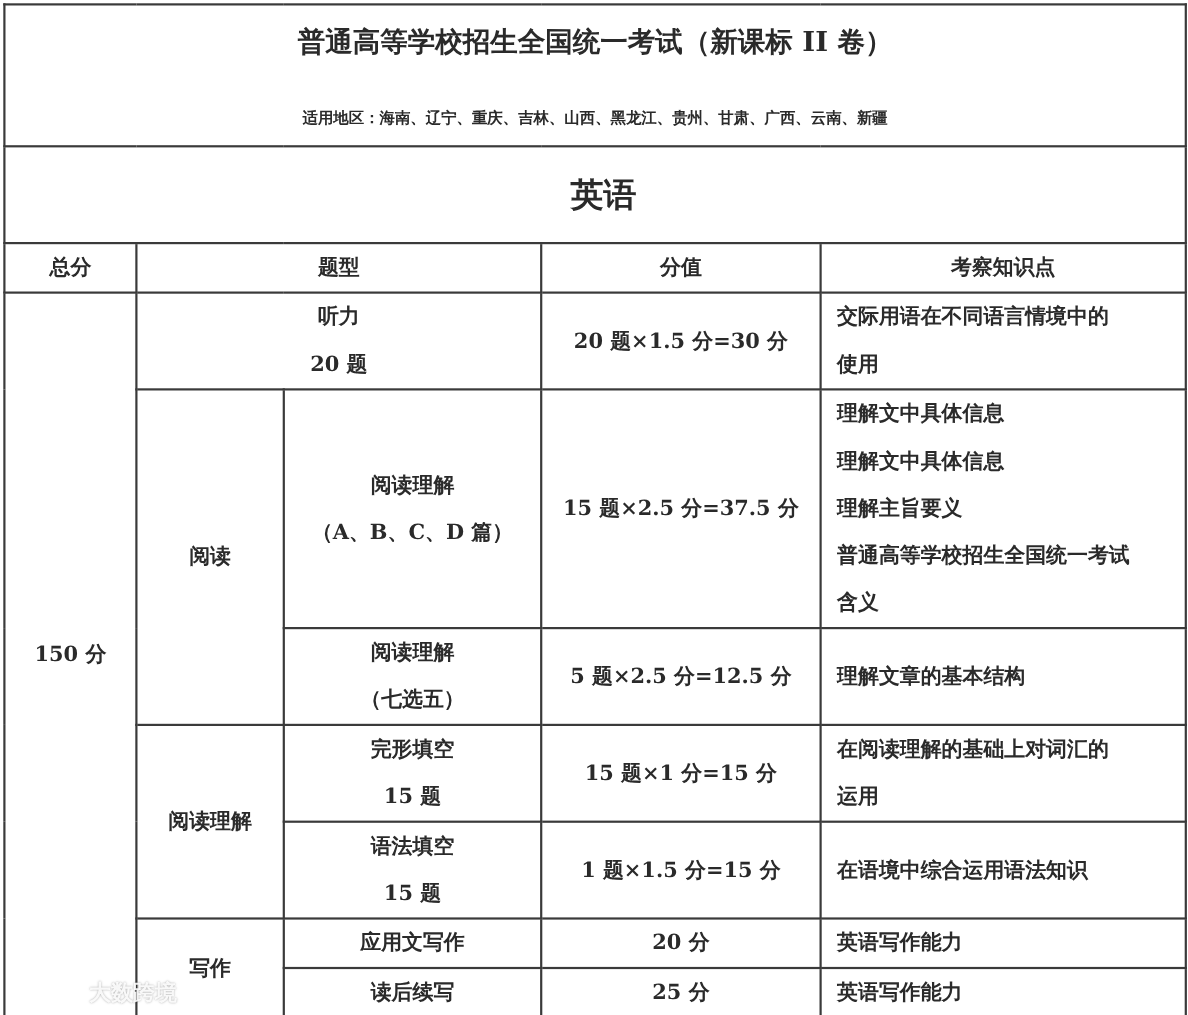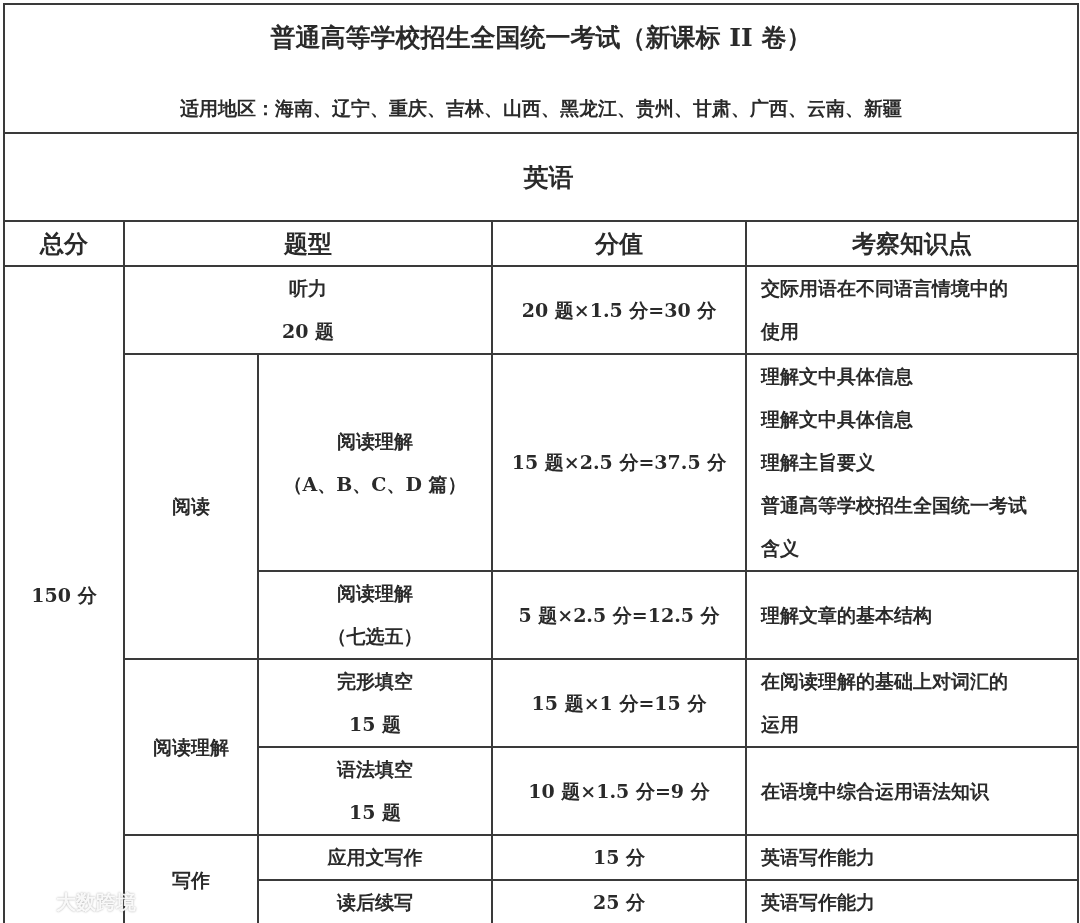--- a/index.html
+++ b/index.html
@@ -4,28 +4,28 @@
 <style>
   html, body { margin: 0; padding: 0; background: #ffffff; }
   body { width: 1080px; height: 923px; position: relative; overflow: hidden;
          font-family: "DejaVu Serif", "Liberation Serif", serif; color: #2a2a2a; }
   .doc { position: absolute; left: 3px; top: 3px; width: 854px; height: 917px; font-weight: bold; }
   table { border-collapse: collapse; table-layout: fixed; width: 1074px; }
   td { border: 2px solid #3a3a3a; padding: 0; vertical-align: middle; text-align: center;
        font-size: 19px; line-height: 43px; }
   .title-cell { height: 127px; }
   .title-main { font-size: 25px; line-height: 36px; margin-top: 6px; }
-  .title-sub { font-size: 19px; line-height: 30px; margin-top: 37px; }
-  .subject-cell { height: 86px; font-size: 25px; padding-left: 15px; }
-  .hdr td { height: 43px; font-size: 24px; }
+  .title-sub { font-size: 14px; line-height: 30px; margin-top: 37px; }
+  .subject-cell { height: 86px; font-size: 30px; padding-left: 15px; }
+  .hdr td { height: 43px; font-size: 19px; }
   .left { text-align: left; padding-left: 14px; }
   .line { display: block; }
   .watermark { position: absolute; left: 8px; top: 889px; display: flex; align-items: center;
                color: rgba(255,255,255,0.9); font-family: "DejaVu Sans", sans-serif;
-               font-size: 20px; font-weight: bold; text-shadow: 0 0 2px rgba(0,0,0,0.35); }
+               font-size: 20px; font-weight: bold; text-shadow: 0 0 2px rgba(0,0,0,0.35); gap: 25px; }
   .wm-logo { width: 40px; height: 24px; margin-right: 8px; }
 </style>
 </head>
 <body>
 
 <div class="doc">
 <table>
   <colgroup>
     <col style="width:120px">
         <col style="width:134px">
@@ -101,30 +101,30 @@
       <span class="line">在阅读理解的基础上对词汇的</span>
       <span class="line">运用</span>
     </td>
   </tr>
 
   <tr style="height:87px">
     <td>
       <span class="line">语法填空</span>
       <span class="line">15 题</span>
     </td>
-    <td>10 题×1.5 分=9 分</td>
+    <td>1 题×1.5 分=15 分</td>
     <td class="left">
       <span class="line">在语境中综合运用语法知识</span>
     </td>
   </tr>
 
   <tr style="height:45px">
     <td rowspan="2">写作</td>
     <td>应用文写作</td>
-    <td>15 分</td>
+    <td>20 分</td>
     <td class="left">英语写作能力</td>
   </tr>
 
   <tr style="height:44px">
     <td>读后续写</td>
     <td>25 分</td>
     <td class="left">英语写作能力</td>
   </tr>
 </tbody>
     </table>

